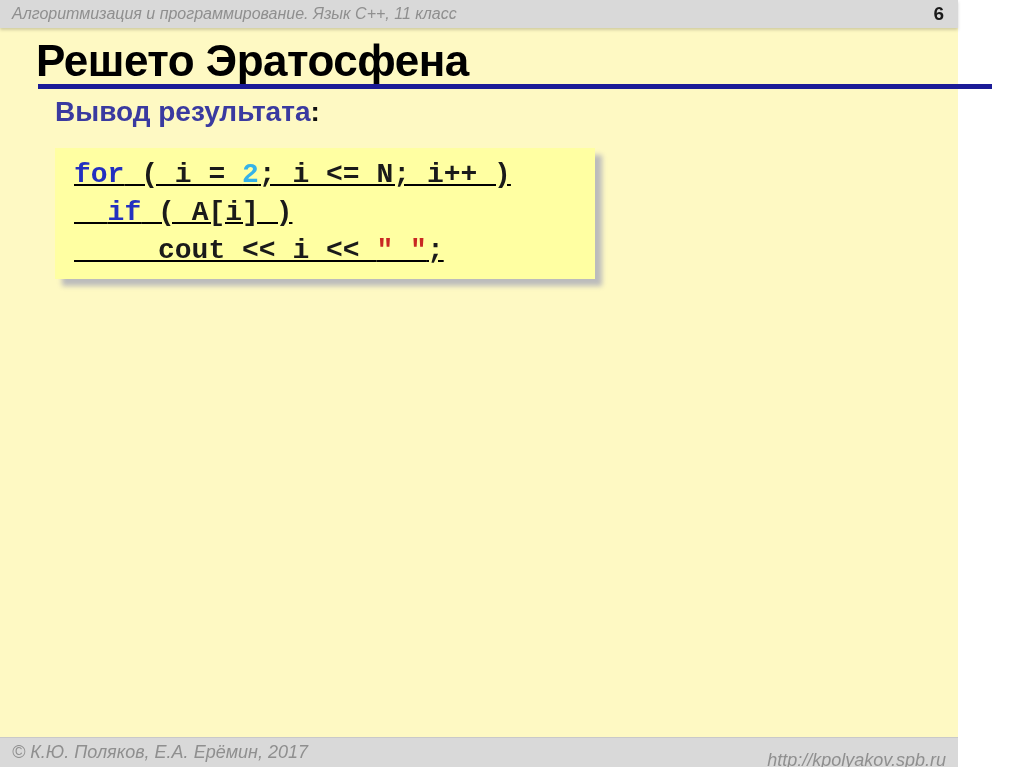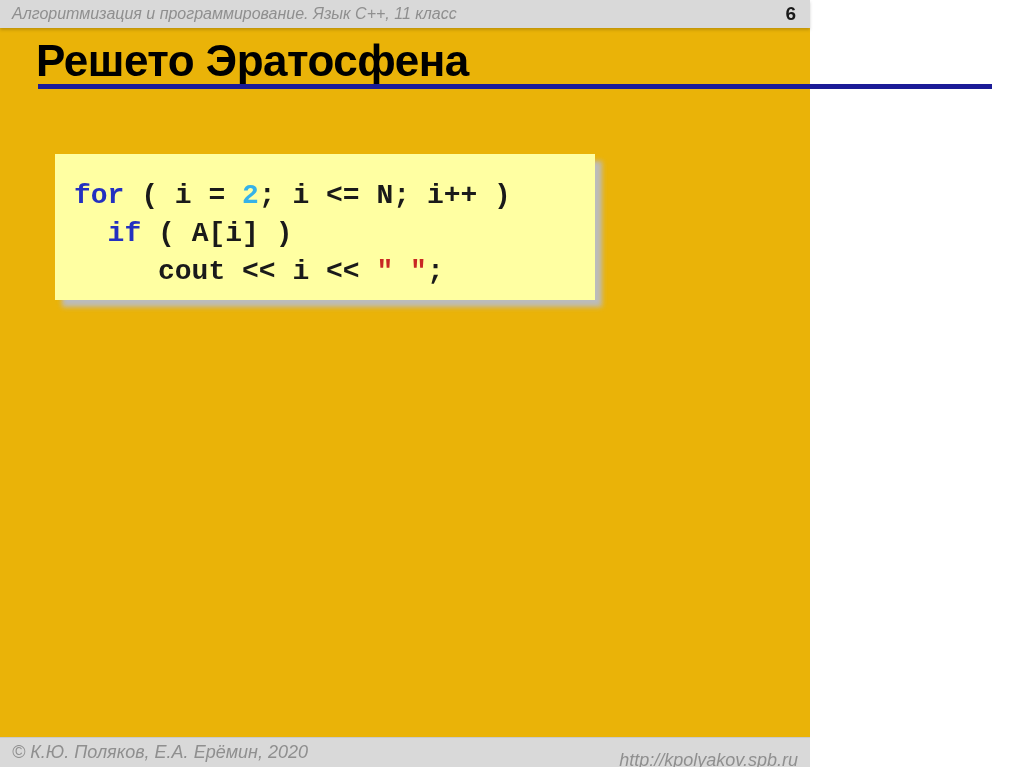--- a/index.html
+++ b/index.html
@@ -5,22 +5,22 @@
   html, body { margin: 0; padding: 0; }
   body {
     width: 1024px; height: 767px;
     background: #ffffff;
     font-family: "Liberation Sans", sans-serif;
     overflow: hidden;
     position: relative;
   }
   .slide {
     position: absolute; inset: 0;
-    width: 810px; height: 767px;
-    background: #eab308;
+    width: 958px; height: 767px;
+    background: #fef9c3;
   }
 
   
   .topbar {
     position: absolute; top: 0; left: 0; right: 0;
     height: 28px;
     background: var(--bar-bg);
     display: flex; align-items: center;
     padding: 0 12px;
     box-sizing: border-box;
@@ -60,26 +60,27 @@
     position: absolute; left: 55px; top: 96px;
     font-size: 28px;
     font-weight: bold;
     color: var(--subtitle);
     white-space: nowrap;
   }
   .subtitle .colon { color: #111111; }
 
   
   .codebox {
-    position: absolute; left: 55px; top: 154px;
+    position: absolute; left: 55px; top: 148px;
     width: 540px;
     box-sizing: border-box;
     background: var(--code-bg);
-    padding: 23px 0 9px 19px;
+    padding: 8px 0 9px 19px;
     box-shadow: 7px 7px 5px var(--shadow);
+    text-decoration: underline;
   }
   .code-line {
     font-family: "Liberation Mono", "DejaVu Sans Mono", monospace;
     font-weight: bold;
     font-size: 28px;
     line-height: 38px;
     white-space: pre;
     color: var(--code-plain);
   }
   .tok-keyword { color: var(--code-keyword); }
@@ -108,25 +109,26 @@
 <div class="slide">
 
   <div class="topbar">
     <span class="topbar-title">Алгоритмизация и программирование. Язык C++, 11 класс</span>
     <span class="topbar-page">6</span>
   </div>
 
   <div class="slide-title">Решето Эратосфена</div>
   <div class="title-rule"></div>
 
+  <div class="subtitle"><span>Вывод результата</span><span class="colon">:</span></div>
 
   <div class="codebox" id="codebox">
       <div class="code-line"><span class="tok-keyword">for</span><span class="tok-plain"> ( i = </span><span class="tok-number">2</span><span class="tok-plain">; i &lt;= N; i++ )</span></div>
       <div class="code-line"><span class="tok-plain">  </span><span class="tok-keyword">if</span><span class="tok-plain"> ( A[i] )</span></div>
       <div class="code-line"><span class="tok-plain">     cout &lt;&lt; i &lt;&lt; </span><span class="tok-string">" "</span><span class="tok-plain">;</span></div>
     </div>
 
   <div class="footer">
-    <span class="footer-copy">© К.Ю. Поляков, Е.А. Ерёмин, 2020</span>
+    <span class="footer-copy">© К.Ю. Поляков, Е.А. Ерёмин, 2017</span>
     <span class="footer-url">http://kpolyakov.spb.ru</span>
   </div>
 
 </div>
 
 </body></html>

